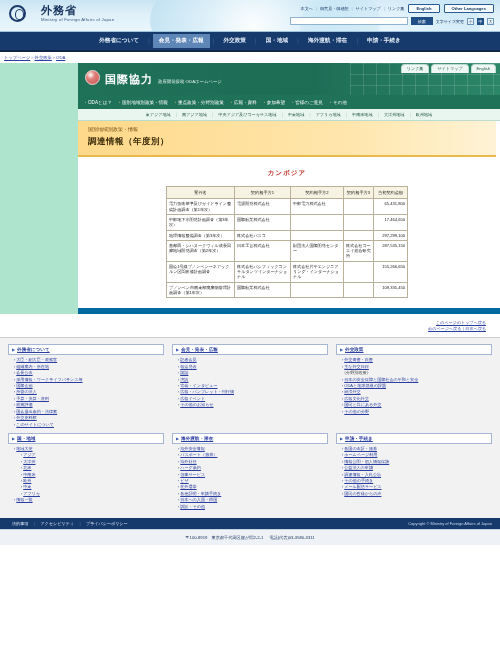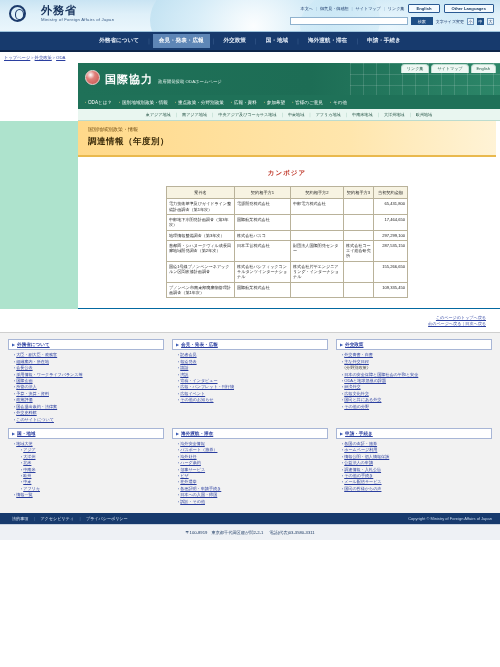--- a/index.html
+++ b/index.html
@@ -96,21 +96,21 @@
   }
   .gnav-item.active { background: #5e86b6; color: #fff; }
   .gnav-sep { color: #4a6d9c; font-size: 6px; padding: 0 1px; }
 
   
   .breadcrumb {
     padding: 3px 0 3px 4px; font-size: 4.3px; color: #2b3fa0;
     background: #fff; height: 11px;
   }
   .breadcrumb a { color: #2b3fa0; }
-  .oda-wrap { display: flex; align-items: flex-end; }
+  .oda-wrap { display: flex; }
   .oda-left { width: 78px; background: #aee3cd; }
   .oda-main { flex: 1; }
   .oda-banner {
     position: relative; height: 32px;
     background: linear-gradient(to right, #1f7158 0%, #1d6d55 55%, #2c8668 100%);
     overflow: hidden;
   }
   .oda-banner .grid {
     position: absolute; right: 0; top: 0; width: 150px; height: 32px;
     background-image:
@@ -150,21 +150,21 @@
     display: flex; align-items: center; justify-content: center; gap: 0;
   }
   .oda-subnav-item { font-size: 4.1px; color: #1c4d3e; padding: 0 3.5px; white-space: nowrap; }
   .oda-subnav-sep { color: #8dbfab; font-size: 4.5px; }
 
   
   .content-wrap { display: flex; background: #fff; }
   .content-left { width: 78px; background: #aee3cd; }
   .content-main {
     flex: 1; background: #ffffff; padding: 0 4px 10px 0;
-    border-bottom: 1px solid #0369a1;
+    border-bottom: 6px solid #0369a1;
   }
   .titleblock {
     background: linear-gradient(to right, #ffd98a 0%, #ffe6ad 65%, #fff3d6 100%);
     padding: 5px 0 7px 10px; border-bottom: 2px solid #e9b94e;
   }
   .titleblock .kicker { font-size: 5px; color: #6d4a12; margin-bottom: 4px; }
   .titleblock .maintitle { font-size: 8.5px; font-weight: bold; color: #3a2a08; letter-spacing: .5px; }
 
   .country-head {
     text-align: center; color: #c0392b; font-size: 6.5px; font-weight: bold;

